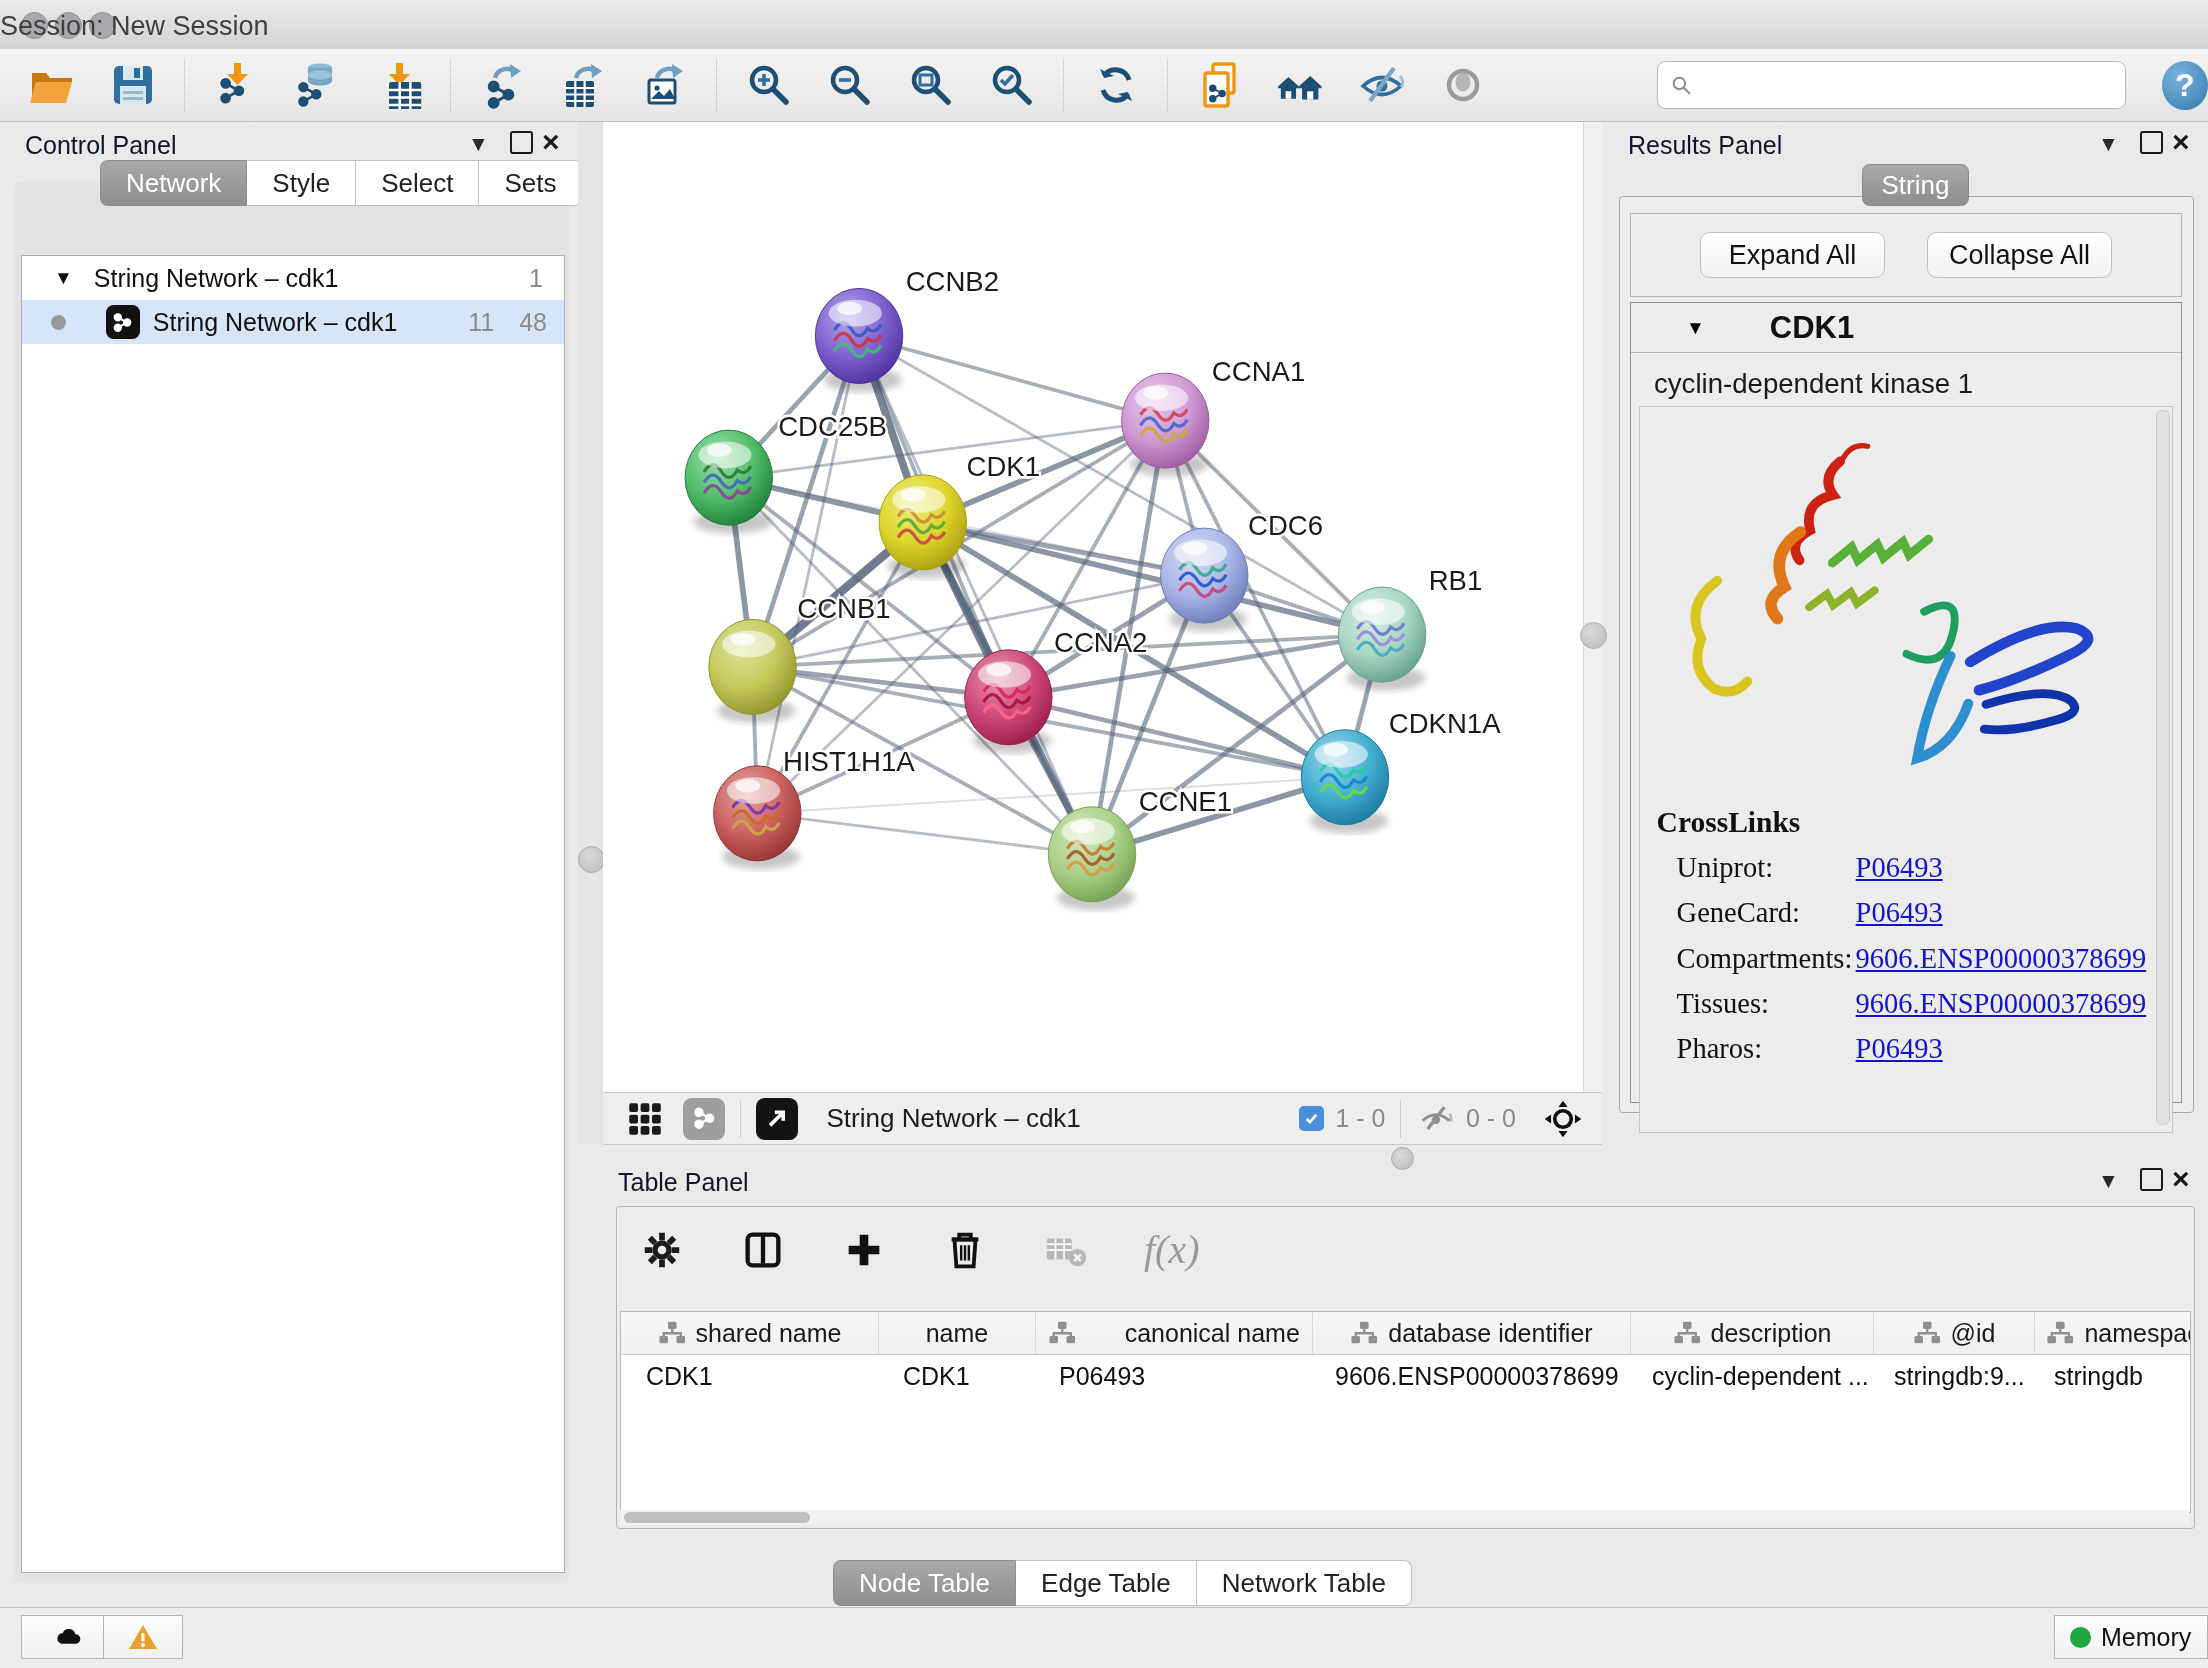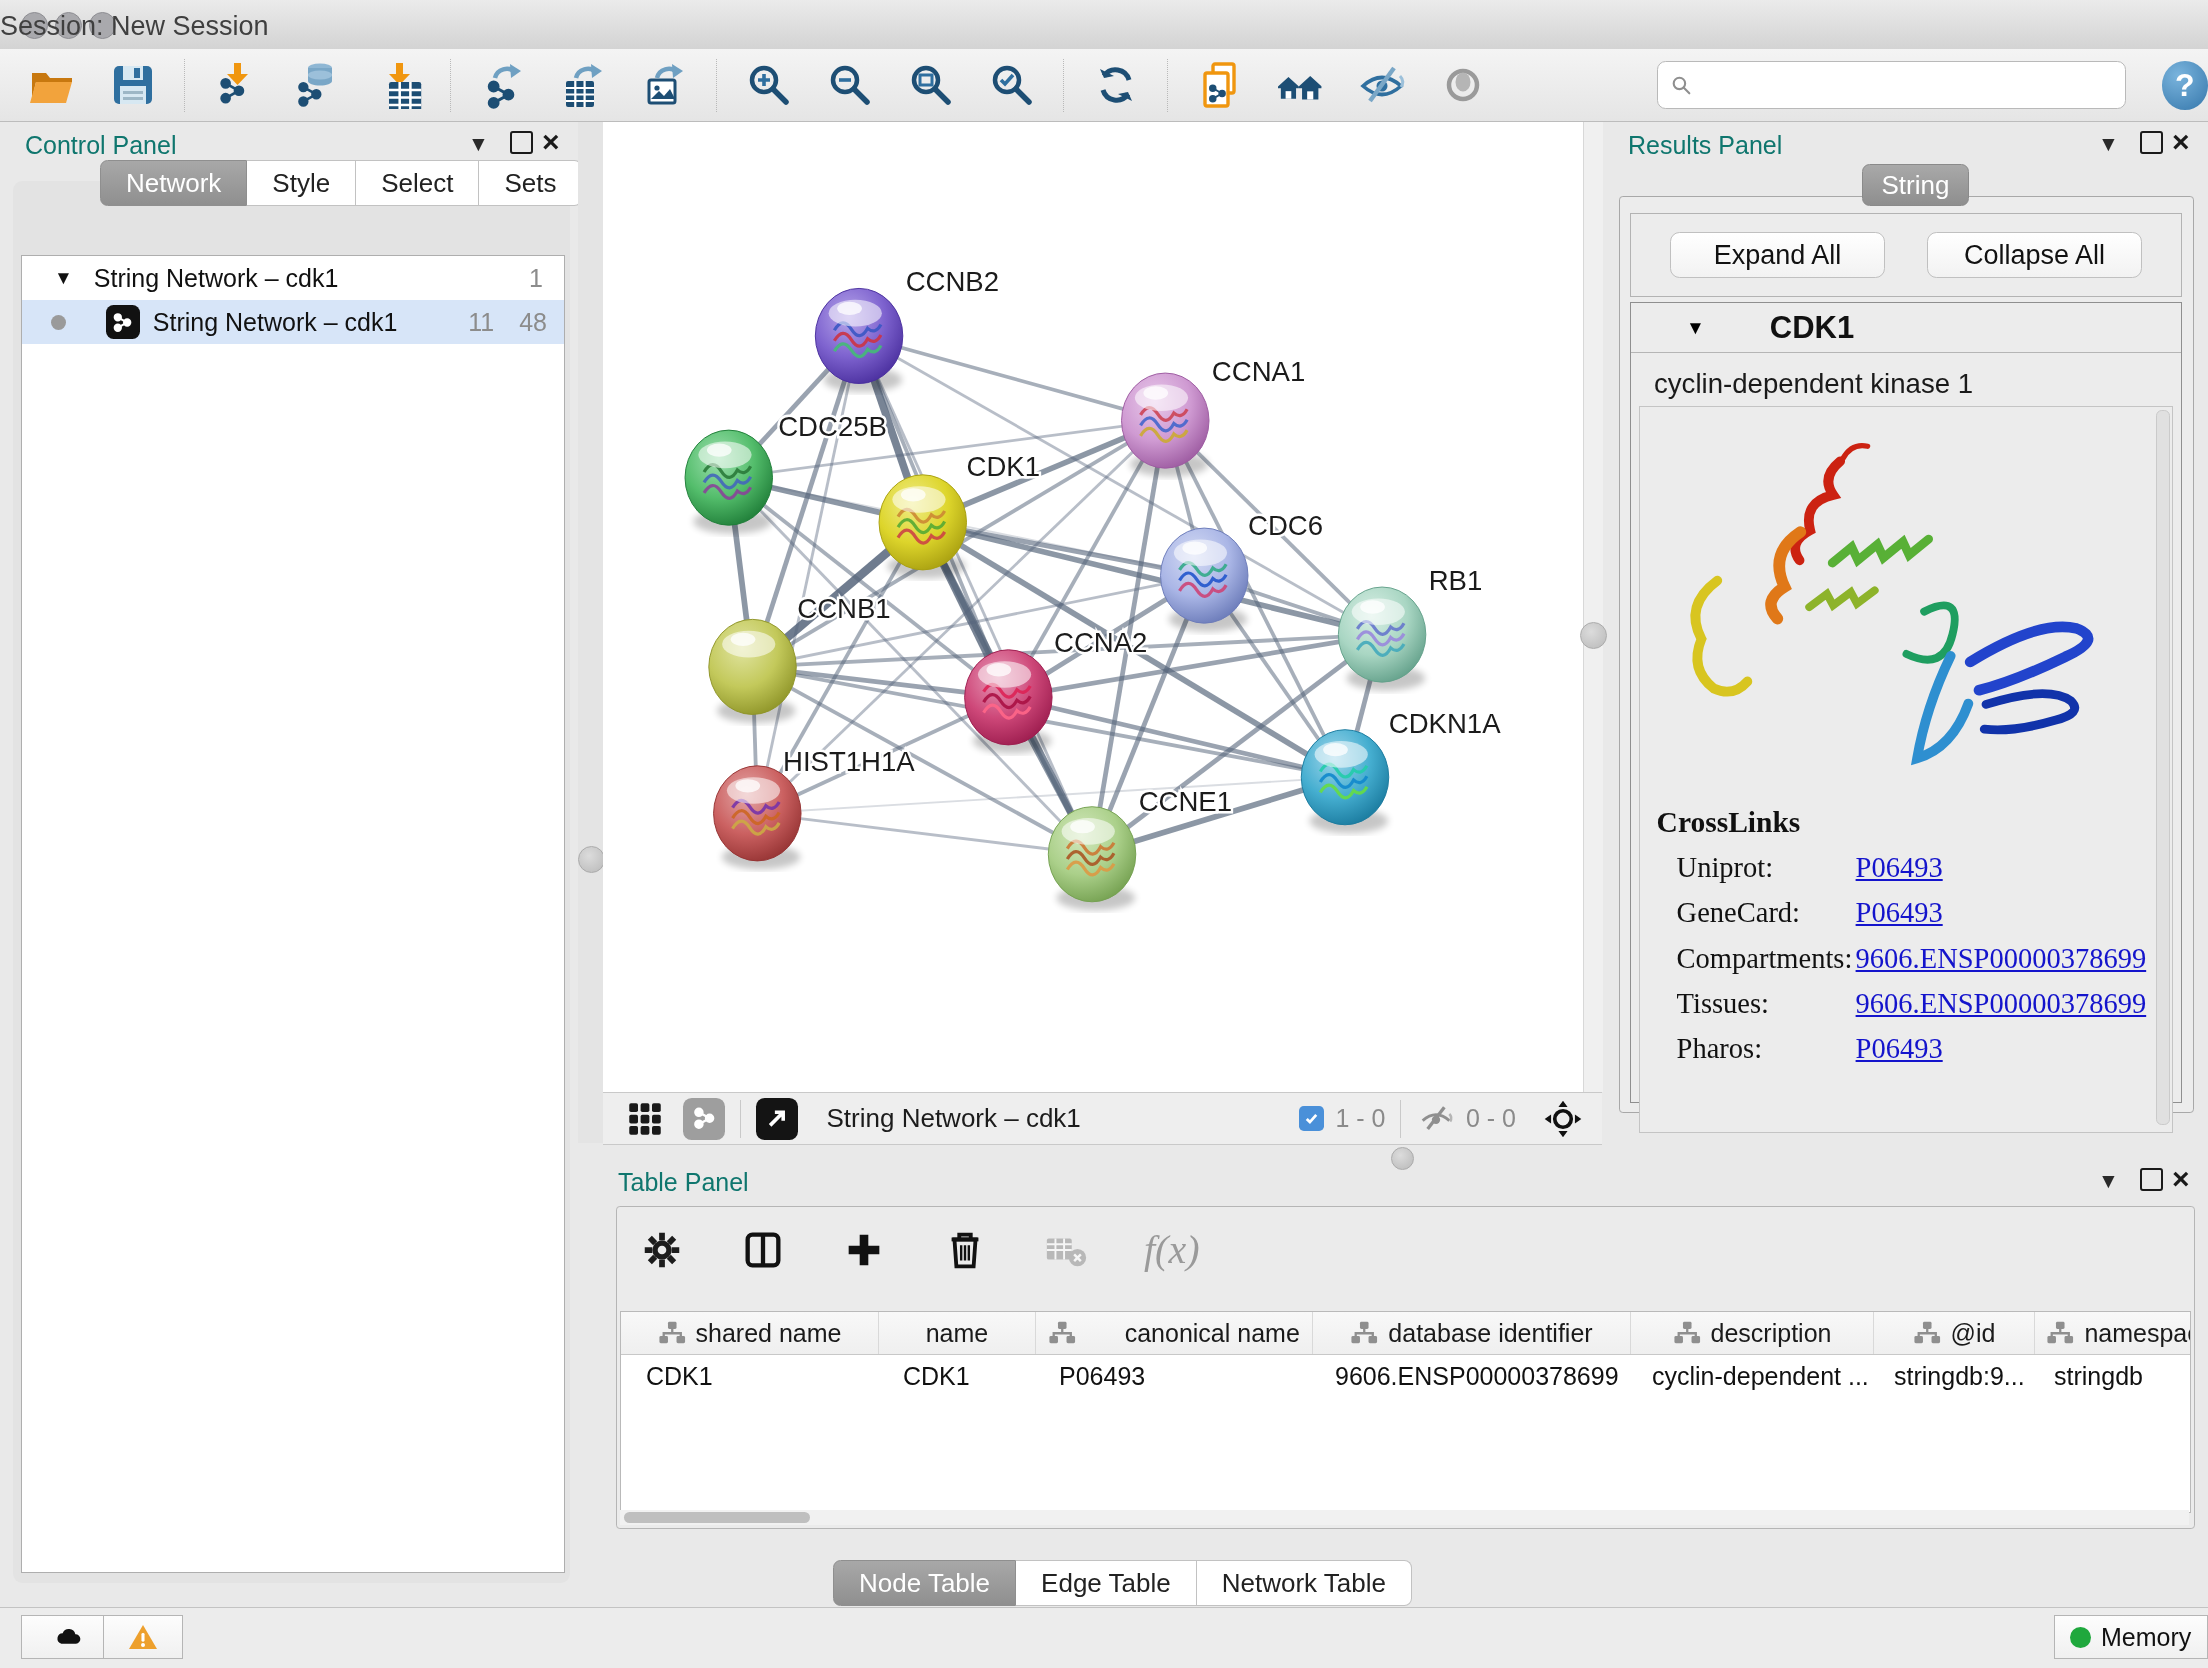--- a/index.html
+++ b/index.html
@@ -13,21 +13,21 @@
   .toolbar{left:0;top:49px;width:2208px;height:72px;background:linear-gradient(#f4f4f4,#e5e5e5);border-bottom:1px solid #bcbcbc;display:flex;align-items:center;}
   .tb-group{display:flex;align-items:center;gap:32px;padding:0 27px;}
   .tb-sep{width:0;height:53px;border-left:1.9px dotted #b9b9b9;}
   .tbtn{width:49px;height:49px;display:inline-flex;align-items:center;justify-content:center;}
   .tbtn svg{width:48px;height:48px;}
   .searchbox{display:flex;align-items:center;width:468px;height:46px;background:#fff;border:1px solid #b9b9b9;border-radius:8.6px;margin-left:143px;padding:0 11.4px;}
   .searchbox svg{width:25px;height:25px;margin-right:7.6px;}
   .searchbox input{border:none;outline:none;flex:1;font-size:25px;font-family:"Liberation Sans",sans-serif;background:transparent;}
   .helpbtn{width:49px;height:49px;margin-left:36px;border-radius:50%;background:radial-gradient(circle at 35% 30%,#7ab4dd,#3577ab);color:#fff;font-size:32px;font-weight:bold;display:flex;align-items:center;justify-content:center;}
   
-  .panel-title{font-size:25px;color:#0f766e;}
+  .panel-title{font-size:25px;color:#0f172a;}
   .ph-ic{color:#2a2a2a;font-size:21px;line-height:1;}
   .ph-x{font-size:30px;font-weight:bold;line-height:1;color:#1a1a1a;}
   .ph-box{width:19px;height:19px;border:2.9px solid #1a1a1a;border-radius:2.9px;}
   .tab{height:44px;display:inline-flex;align-items:center;justify-content:center;padding:0 25px;background:#fff;border:1px solid #c2c2c2;border-left-width:0;font-size:26px;color:#222;}
   .tab.first{border-left-width:1px;border-radius:7.6px 0 0 7.6px;}
   .tab.last{border-radius:0 7.6px 7.6px 0;}
   .tab.active{background:linear-gradient(#a8a8a8,#8f8f8f);color:#fff;border-color:#8f8f8f;margin-left:37px;}
   
   .cp-body{left:13.3px;top:181px;width:557px;height:1402px;background:#e3e3e3;border-radius:9.5px;}
   .cp-subbar{left:23px;top:205px;width:538px;height:46px;display:flex;align-items:center;}
@@ -49,21 +49,21 @@
   .nf-title{font-size:26px;color:#1c1c1c;}
   .nf-count{font-size:25px;color:#8a8a8a;}
   .blackbtn{width:42px;height:42px;border-radius:8.6px;background:#141414;display:inline-flex;align-items:center;justify-content:center;}
   .blackbtn svg{width:28.5px;height:28.5px;}
   .checkbox{width:25px;height:25px;border-radius:4.8px;background:#4a90d9;display:inline-flex;align-items:center;justify-content:center;}
   .checkbox svg{width:19px;height:19px;}
   
   .rp-outer{left:1619px;top:196px;width:573px;height:915px;background:#ececec;border:1px solid #a8a8a8;border-radius:3.8px;}
   .rp-tab{left:1862px;top:164px;width:105px;height:40px;background:linear-gradient(#a9a9a9,#8e8e8e);border:1px solid #8a8a8a;border-radius:7.6px;color:#fff;font-size:26px;display:flex;align-items:center;justify-content:center;z-index:3;}
   .rp-expandbox{left:1630px;top:213px;width:550px;height:82px;border:1px solid #b3b3b3;background:#ececec;display:flex;align-items:center;justify-content:center;gap:42px;}
-  .rp-btn{min-width:175px;height:44px;background:linear-gradient(#ffffff,#f2f2f2);border:1px solid #c0c0c0;border-radius:9.5px;font-size:27px;color:#111;display:inline-flex;align-items:center;justify-content:center;padding:0 19px;}
+  .rp-btn{min-width:175px;height:44px;background:linear-gradient(#ffffff,#f2f2f2);border:1px solid #c0c0c0;border-radius:9.5px;font-size:27px;color:#111;display:inline-flex;align-items:center;justify-content:center;padding:0 4px;}
   .rp-gene{left:1630px;top:302px;width:550px;height:799px;border:1.9px solid #8f8f8f;background:#ececec;}
   .rp-genehead{height:49px;display:flex;align-items:center;border-bottom:1px solid #b5b5b5;}
   .rp-genename{font-size:31px;font-weight:bold;color:#111;margin-left:65px;}
   .rp-desc{font-size:27.6px;color:#1a1a1a;margin:15px 0 0 23px;}
   .rp-content{position:relative;margin:5.7px 7.6px 7.6px 7.6px;height:725px;border:1px solid #c4c4c4;background:#ececec;overflow:hidden;}
   .xl-title{font-family:"Liberation Serif",serif;font-size:29.5px;font-weight:bold;color:#111;}
   .xl-row{display:flex;font-family:"Liberation Serif",serif;font-size:28.5px;color:#111;margin-top:13.3px;}
   .xl-label{width:179px;margin-left:37px;}
   .xl-link{color:#1414cc;text-decoration:underline;}
   .rp-scroll{position:absolute;right:2.9px;top:3.8px;width:11.4px;height:713px;background:#e0e0e0;border:1px solid #cacaca;border-radius:5.7px;}

